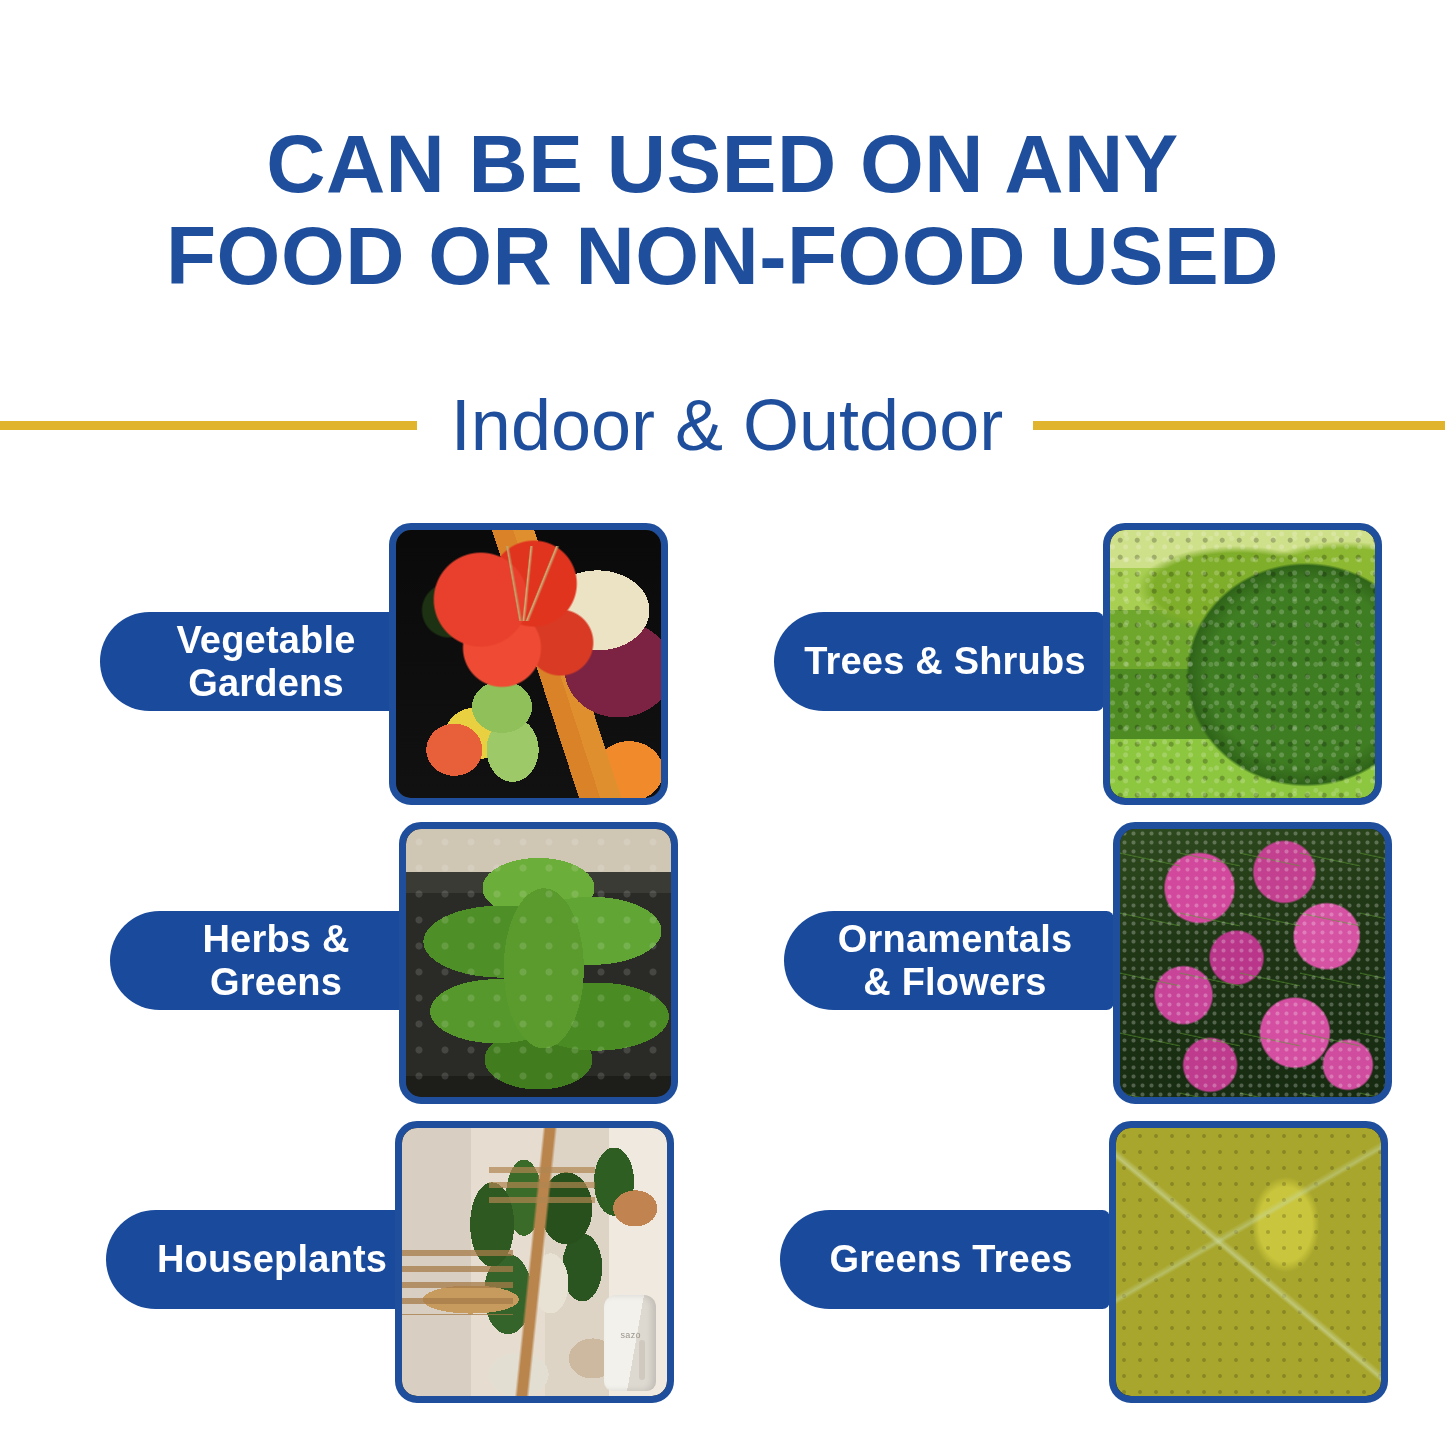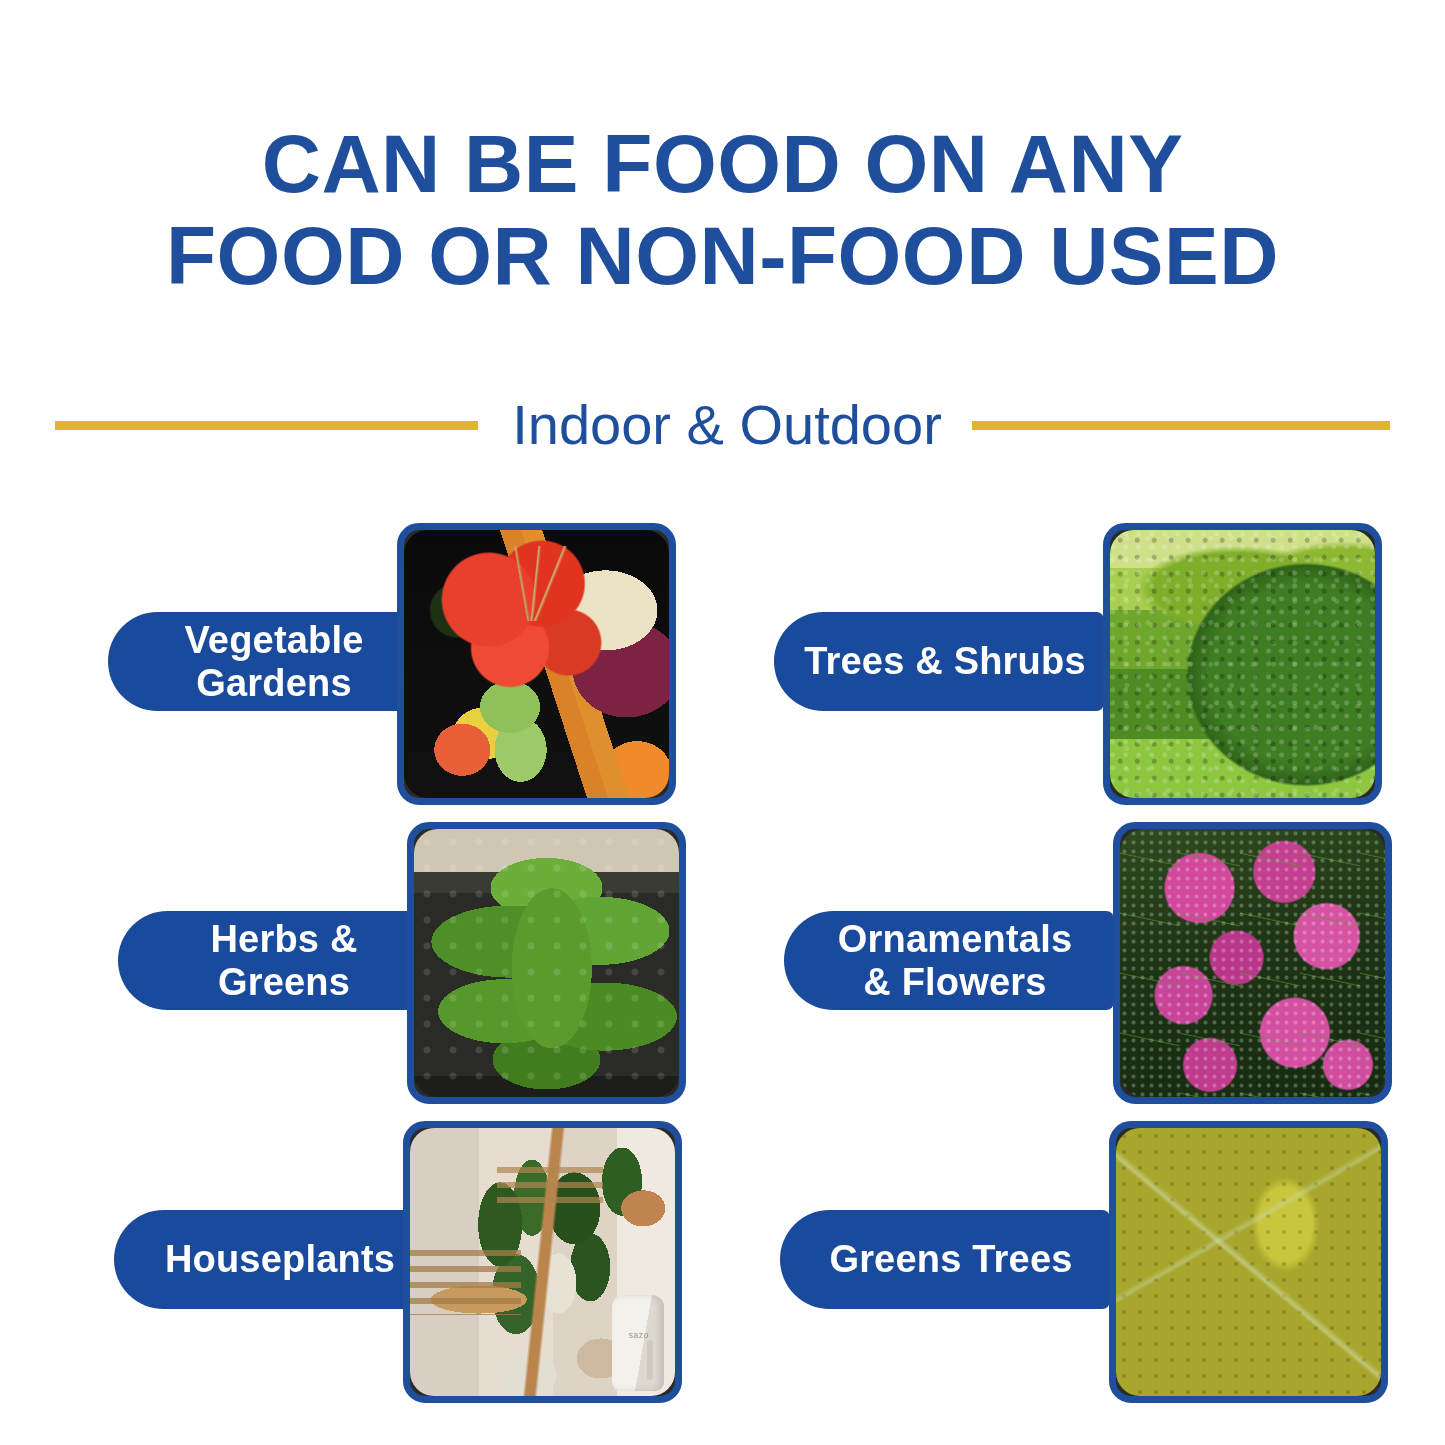--- a/index.html
+++ b/index.html
@@ -44,42 +44,42 @@
   }
   .gold-rule {
     height: 9px;
     background: #e0b42c;
     flex: 0 0 auto;
   }
   .gold-rule.left  { width: 423px; margin-right: 34px; }
   .gold-rule.right { width: 418px; margin-left: 30px; }
   .subtitle-text {
     color: #1f4f9c;
-    font-size: 56px;
+    font-size: 72px;
     font-weight: 400;
     white-space: nowrap;
     line-height: 1;
     font-family: "Liberation Sans", sans-serif;
   }
 
   
   .grid {
     position: absolute;
     top: 523px;
     left: 0;
     width: 1445px;
     height: 880px;
   }
 
   .item {
     position: absolute;
     width: 660px;
     height: 282px;
   }
-  .item.col-left  { left: 16px; }
+  .item.col-left  { left: 8px; }
   .item.col-right { left: 722px; }
   .item.row-1 { top: 0px; }
   .item.row-2 { top: 299px; margin-left: 10px; }
   .item.row-3 { top: 598px; margin-left: 6px; }
 
   
   .pill {
     position: absolute;
     left: 92px;
     top: 89px;
@@ -116,21 +116,21 @@
     border-radius: 22px;
     overflow: hidden;
     z-index: 2;
     background: #2a2a2a;
   }
   .item.col-right .photo-card { left: 381px; }
 
   .photo {
     position: absolute;
     inset: 0;
-    border-radius: 24px;
+    border-radius: 15px;
     overflow: hidden;
   }
 
   
 
   
   .ph-vegetables {
     background:
       radial-gradient(circle at 32% 26%, #e8402c 0 46px, transparent 48px),
       radial-gradient(circle at 52% 20%, #e0341f 0 42px, transparent 44px),
@@ -301,21 +301,21 @@
       linear-gradient(40deg, transparent 48%, rgba(210,225,180,.55) 49%, transparent 50.5%),
       linear-gradient(-30deg, transparent 58%, rgba(200,218,170,.45) 59%, transparent 60.5%),
       radial-gradient(circle at 50% 50%, rgba(0,0,0,.18) 0 1.5px, transparent 2.5px);
     background-size: 100% 100%, 100% 100%, 16px 16px;
   }
 </style>
 </head>
 <body>
 
 <div class="headline">
-  <span class="headline-line">CAN BE FOOD ON ANY</span>
+  <span class="headline-line">CAN BE USED ON ANY</span>
   <span class="headline-line">FOOD OR NON-FOOD USED</span>
 </div>
 
 <div class="subtitle-row">
   <div class="gold-rule left"></div>
   <div class="subtitle-text">Indoor &amp; Outdoor</div>
   <div class="gold-rule right"></div>
 </div>
 
 <div class="grid">

